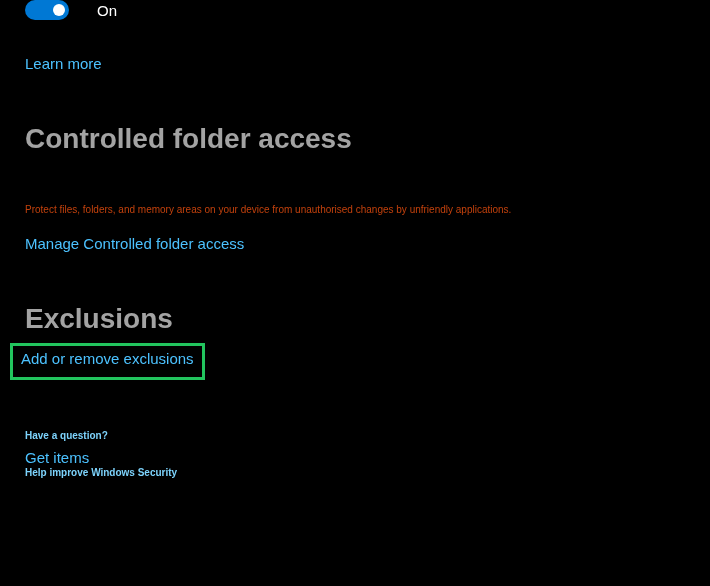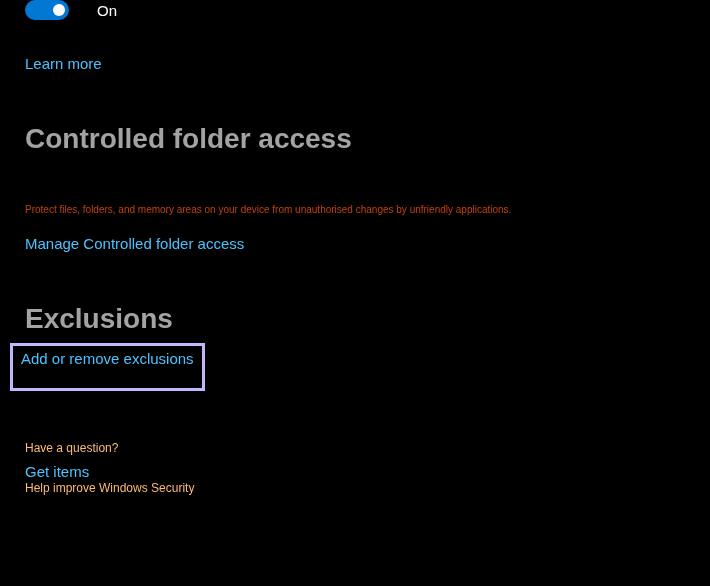--- a/index.html
+++ b/index.html
@@ -64,28 +64,28 @@
       color: #c2410c;
       line-height: 1.4;
       max-width: 530px;
       margin-bottom: 18px;
       margin-top: 48px;
     }
     .question-section {
       margin-top: 50px;
     }
     .question-title {
-      font-size: 12px;
-      font-weight: 400;
-      color: #fdba74;
+      font-size: 10px;
+      font-weight: 700;
+      color: #7dd3fc;
       margin-bottom: 8px;
     }
     .highlight-box {
-      border: 3px solid #c4b5fd;
-      padding: 4px 8px 20px 8px;
+      border: 3px solid #22c55e;
+      padding: 4px 8px 9px 8px;
       display: inline-block;
       margin-left: -15px;
       margin-top: -2px;
       text-decoration: underline;
     }
     .help-improve-section {
     }
   </style>
 </head>
 <body>

